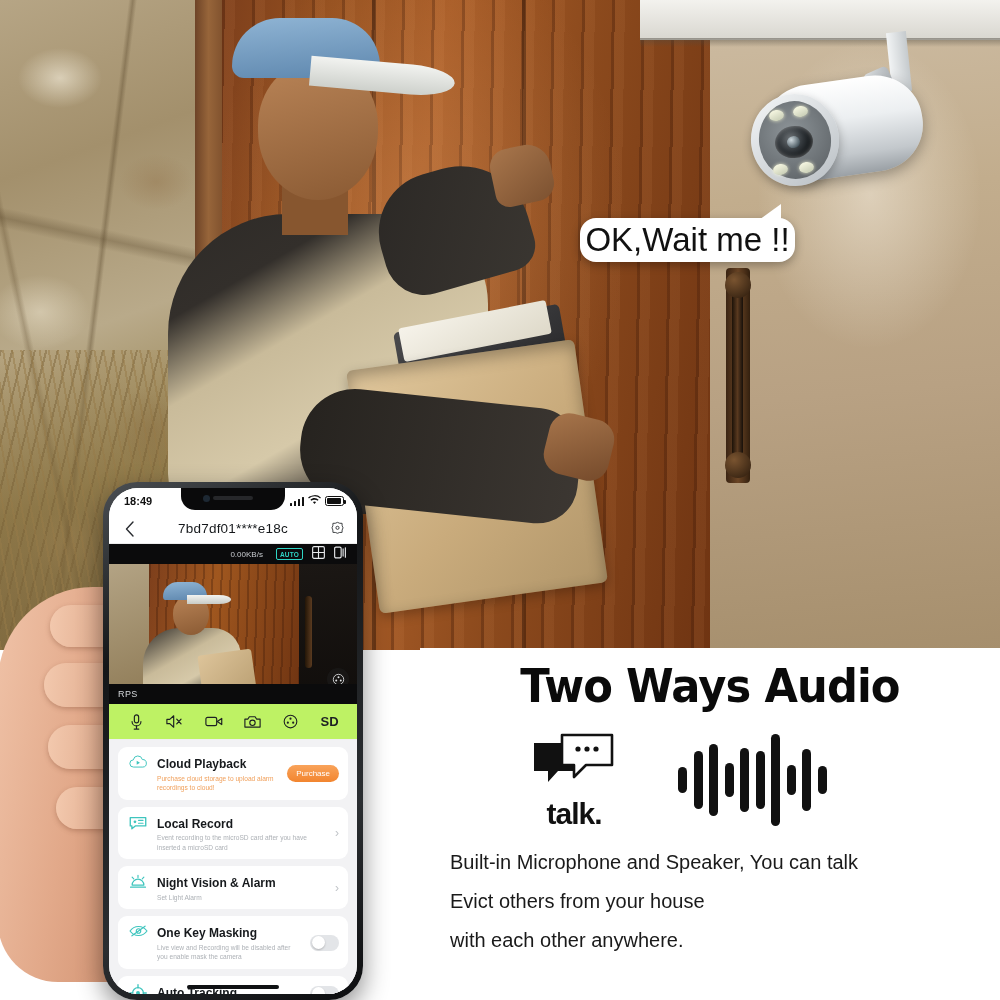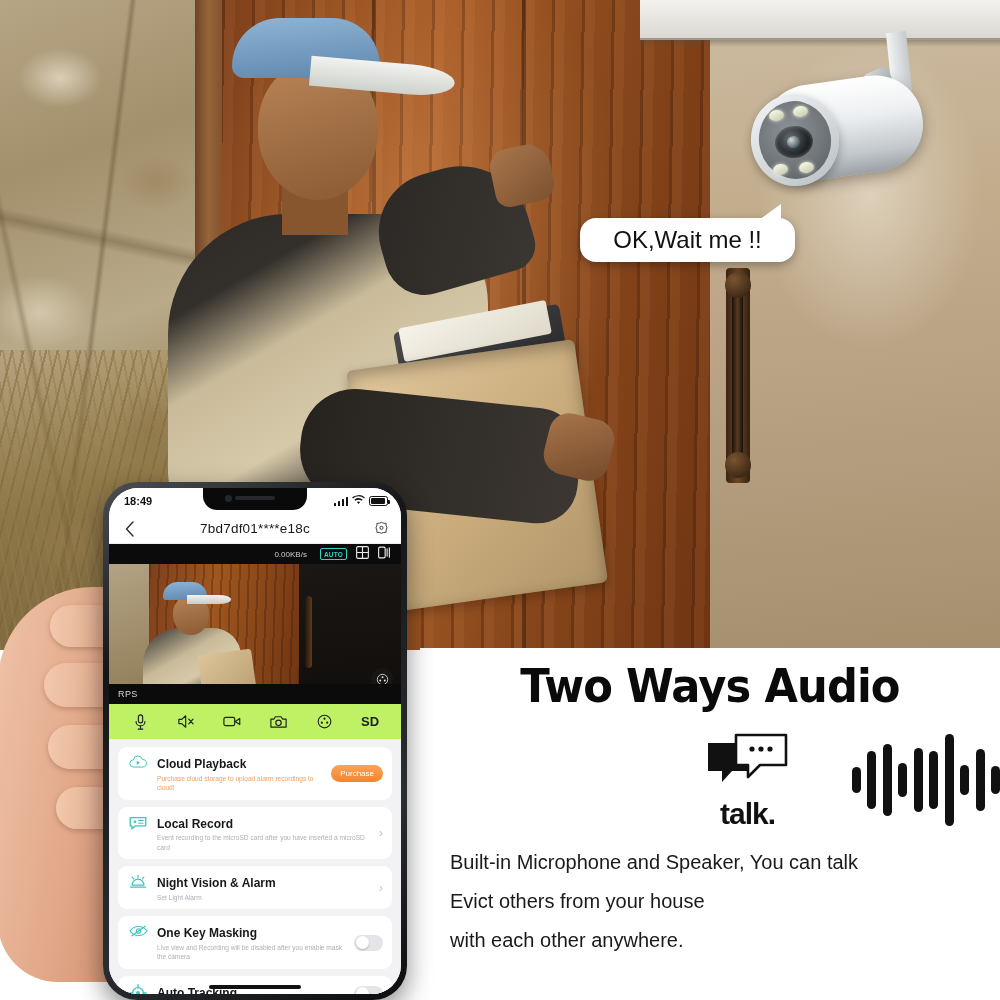--- a/index.html
+++ b/index.html
@@ -134,35 +134,35 @@
   
   .bubble{
     position:absolute; background:#ffffff; border-radius:16px;
     display:flex; align-items:center; justify-content:center;
     box-shadow:0 3px 10px rgba(0,0,0,.3);
     color:#111; font-size:27px; white-space:nowrap;
   }
   .bubble.b1{ left:158px; top:24px; width:222px; height:46px; }
   .bubble.b1::after{ content:""; position:absolute; right:18px; bottom:-15px;
     border-left:20px solid #fff; border-bottom:17px solid transparent; }
-  .bubble.b2{ left:580px; top:218px; width:215px; height:44px; font-size:24px; }
+  .bubble.b2{ left:580px; top:218px; width:215px; height:44px; font-size:33px; }
   .bubble.b2::after{ content:""; position:absolute; right:14px; top:-14px;
     border-right:22px solid #fff; border-top:16px solid transparent; }
 
   
   #phone{ position:absolute; left:103px; top:482px; width:260px; height:518px; z-index:30; }
   .hand{
     position:absolute; left:-105px; top:105px; width:200px; height:395px;
     background:linear-gradient(100deg,#f0c3a8 0%,#e2a98a 40%,#cf8f6e 78%,#b87a5b 100%);
     border-radius:95px 40px 24px 60px; z-index:1;
   }
   .finger{ position:absolute; background:linear-gradient(95deg,#f3c9ae,#d49878);
     border-radius:30px; box-shadow:0 2px 5px rgba(120,70,45,.35); }
   .phone-frame{
-    position:absolute; left:0; top:0; width:304px; height:518px; z-index:5;
+    position:absolute; left:0; top:0; width:260px; height:518px; z-index:5;
     background:linear-gradient(150deg,#4b4f53,#141618 28%,#2b2e31 70%,#0c0d0f);
     border-radius:34px; padding:6px;
     box-shadow:0 10px 26px rgba(0,0,0,.45);
   }
   .phone-screen{
     position:relative; width:100%; height:100%; background:#fff;
     border-radius:29px; overflow:hidden; display:flex; flex-direction:column;
   }
   .notch{ position:absolute; left:50%; transform:translateX(-50%); top:0;
     width:104px; height:22px; background:#0a0a0b; border-radius:0 0 14px 14px; z-index:9; }
@@ -250,21 +250,21 @@
     border-radius:50%; background:#fff; box-shadow:0 1px 2px rgba(0,0,0,.22); }
   .homebar{ position:absolute; left:50%; transform:translateX(-50%); bottom:5px;
     width:92px; height:4px; border-radius:3px; background:#0f1113; z-index:8; }
 
   
   #promo{ position:absolute; left:420px; top:648px; width:580px; height:352px;
     background:#fff; z-index:20; }
   .promo-head{ text-align:center; font-size:47px; font-weight:bold; color:#0a0a0a;
     letter-spacing:-1px; padding-top:10px;
     font-family:"DejaVu Sans", sans-serif; transform:scaleX(.92); }
-  .promo-icons{ display:flex; align-items:center; gap:58px; padding:16px 0 0 108px;justify-content:flex-end; }
+  .promo-icons{ display:flex; align-items:center; gap:58px; padding:16px 0 0 108px; }
   .talk-logo{ width:92px; }
   .talk-word{ font-size:30px; font-weight:bold; color:#111; letter-spacing:-1px;
     margin-top:2px; text-align:center; }
   .wave{ display:flex; align-items:center; gap:6.5px; height:95px; }
   .wave i{ display:block; width:9px; background:#111; border-radius:5px; }
   .promo-body{ padding:12px 0 0 30px; font-size:20px; color:#1a1a1a; line-height:1.95; }
 </style>
 </head>
 <body>
 

